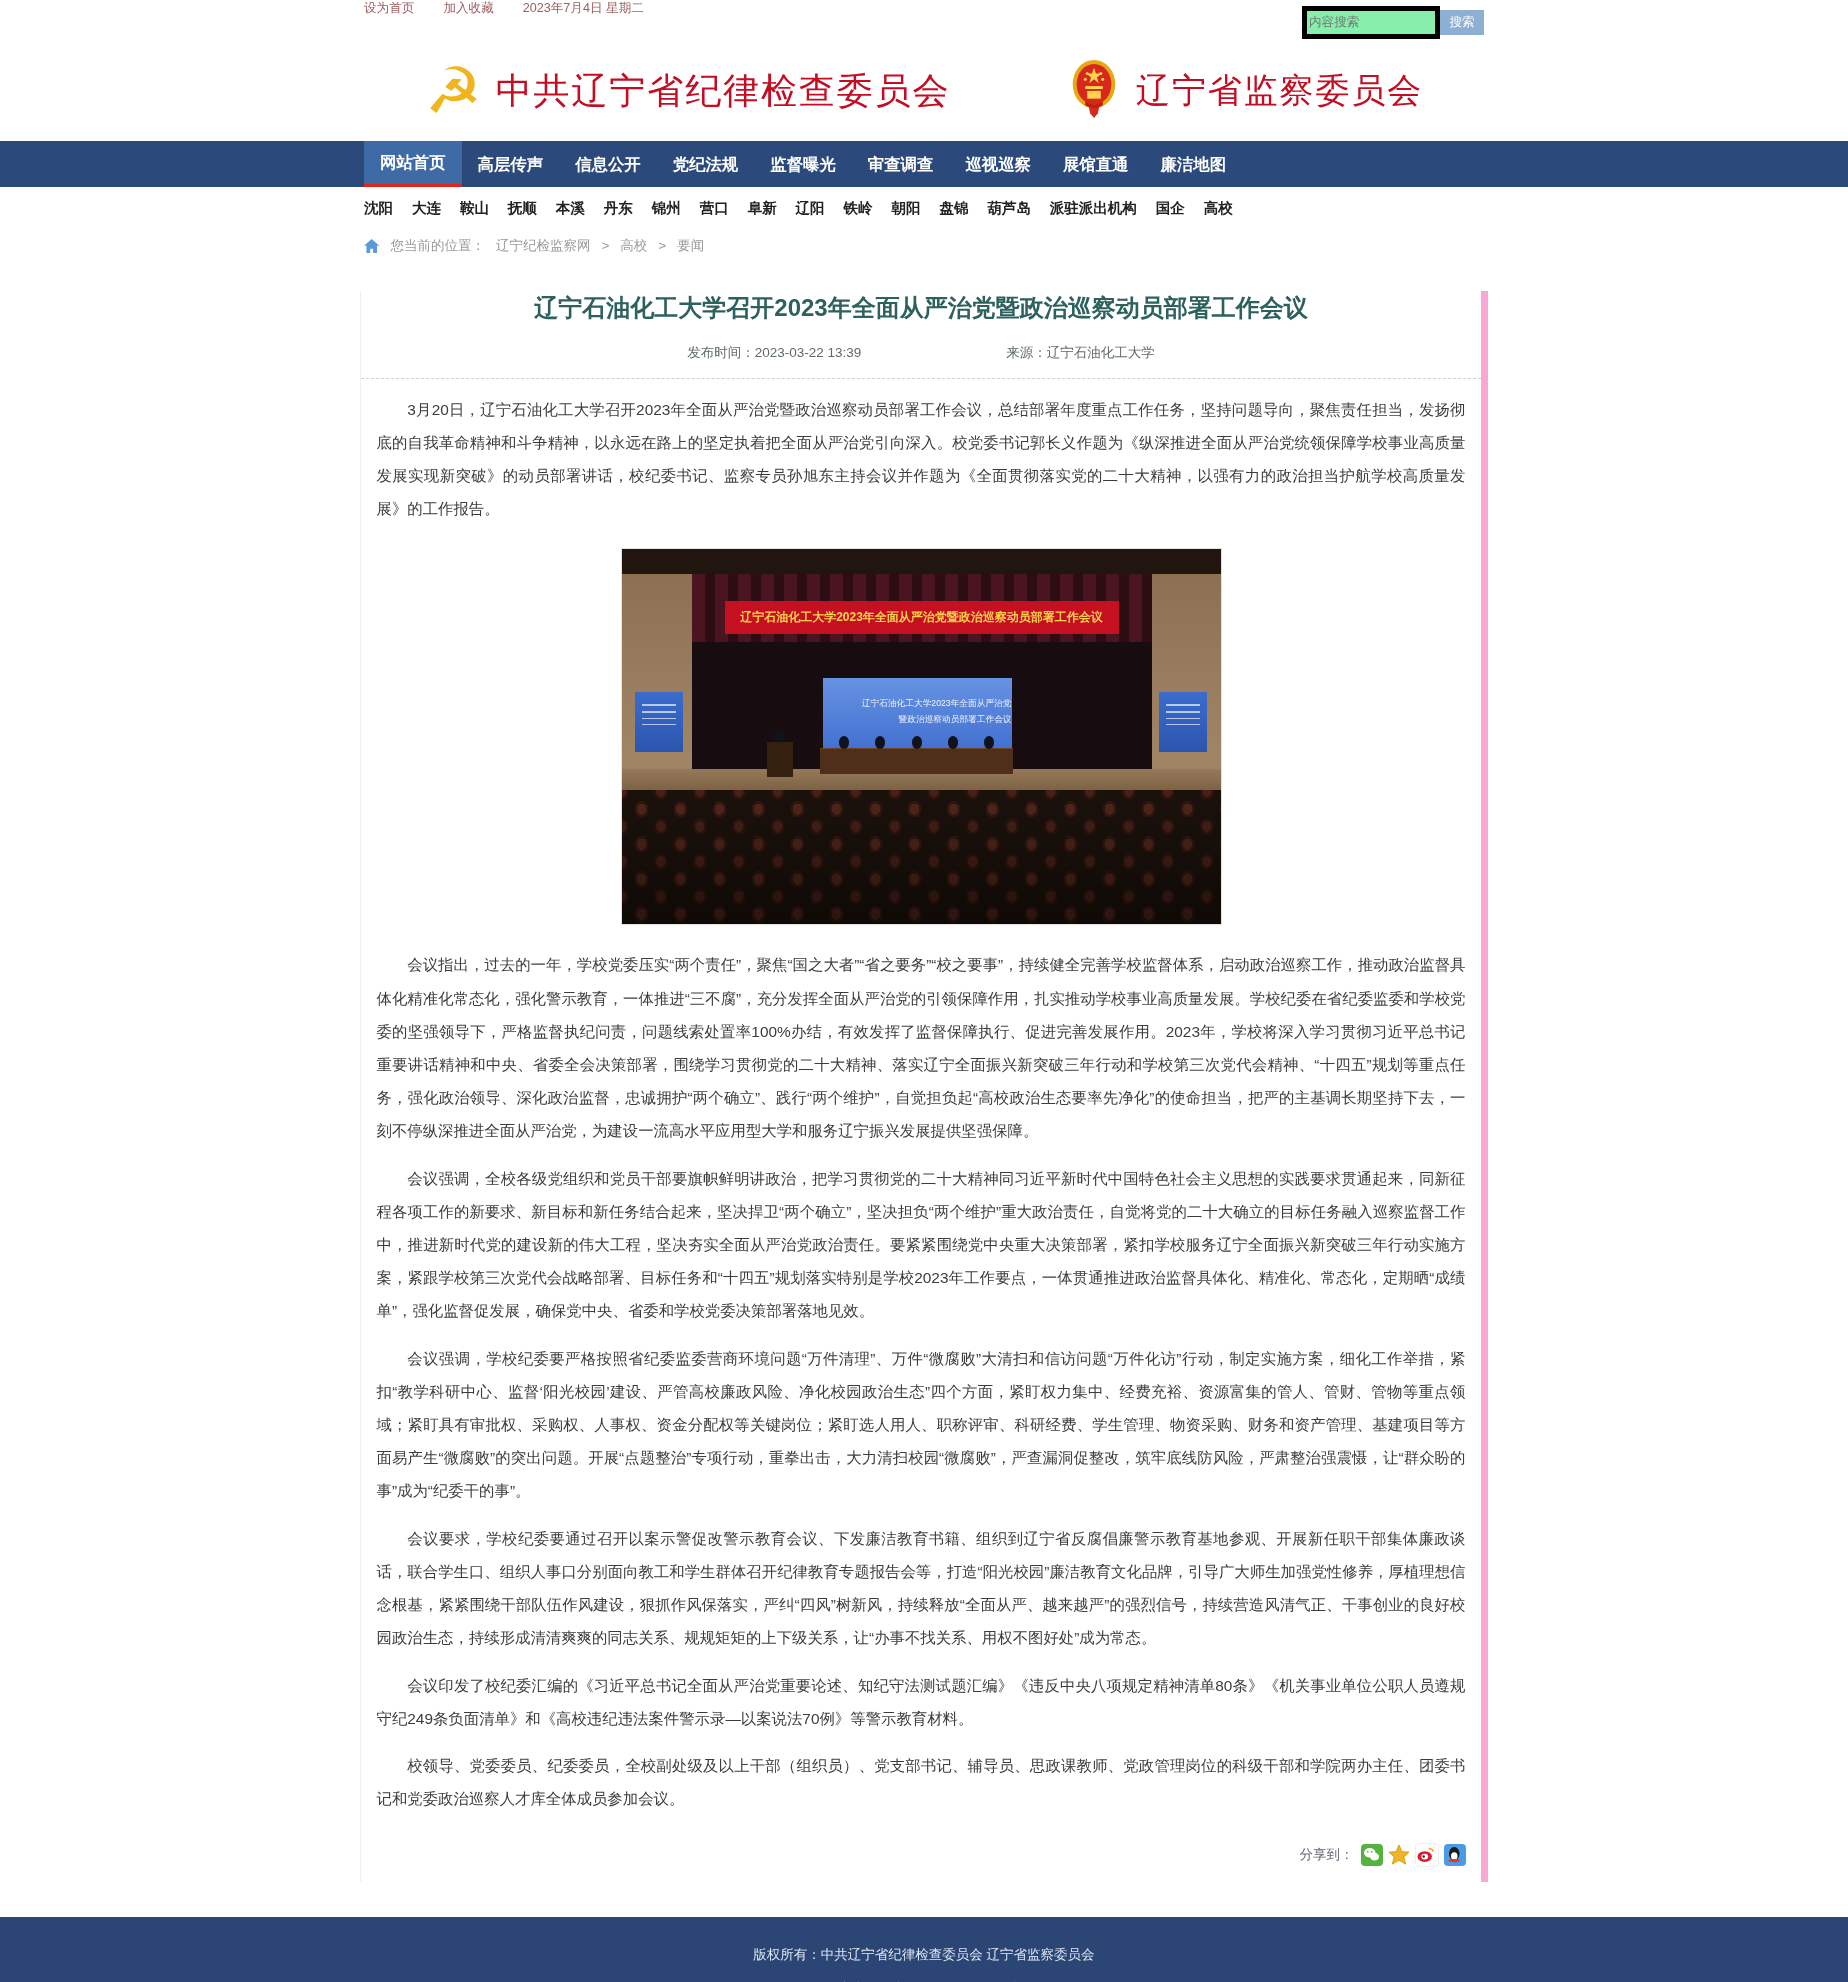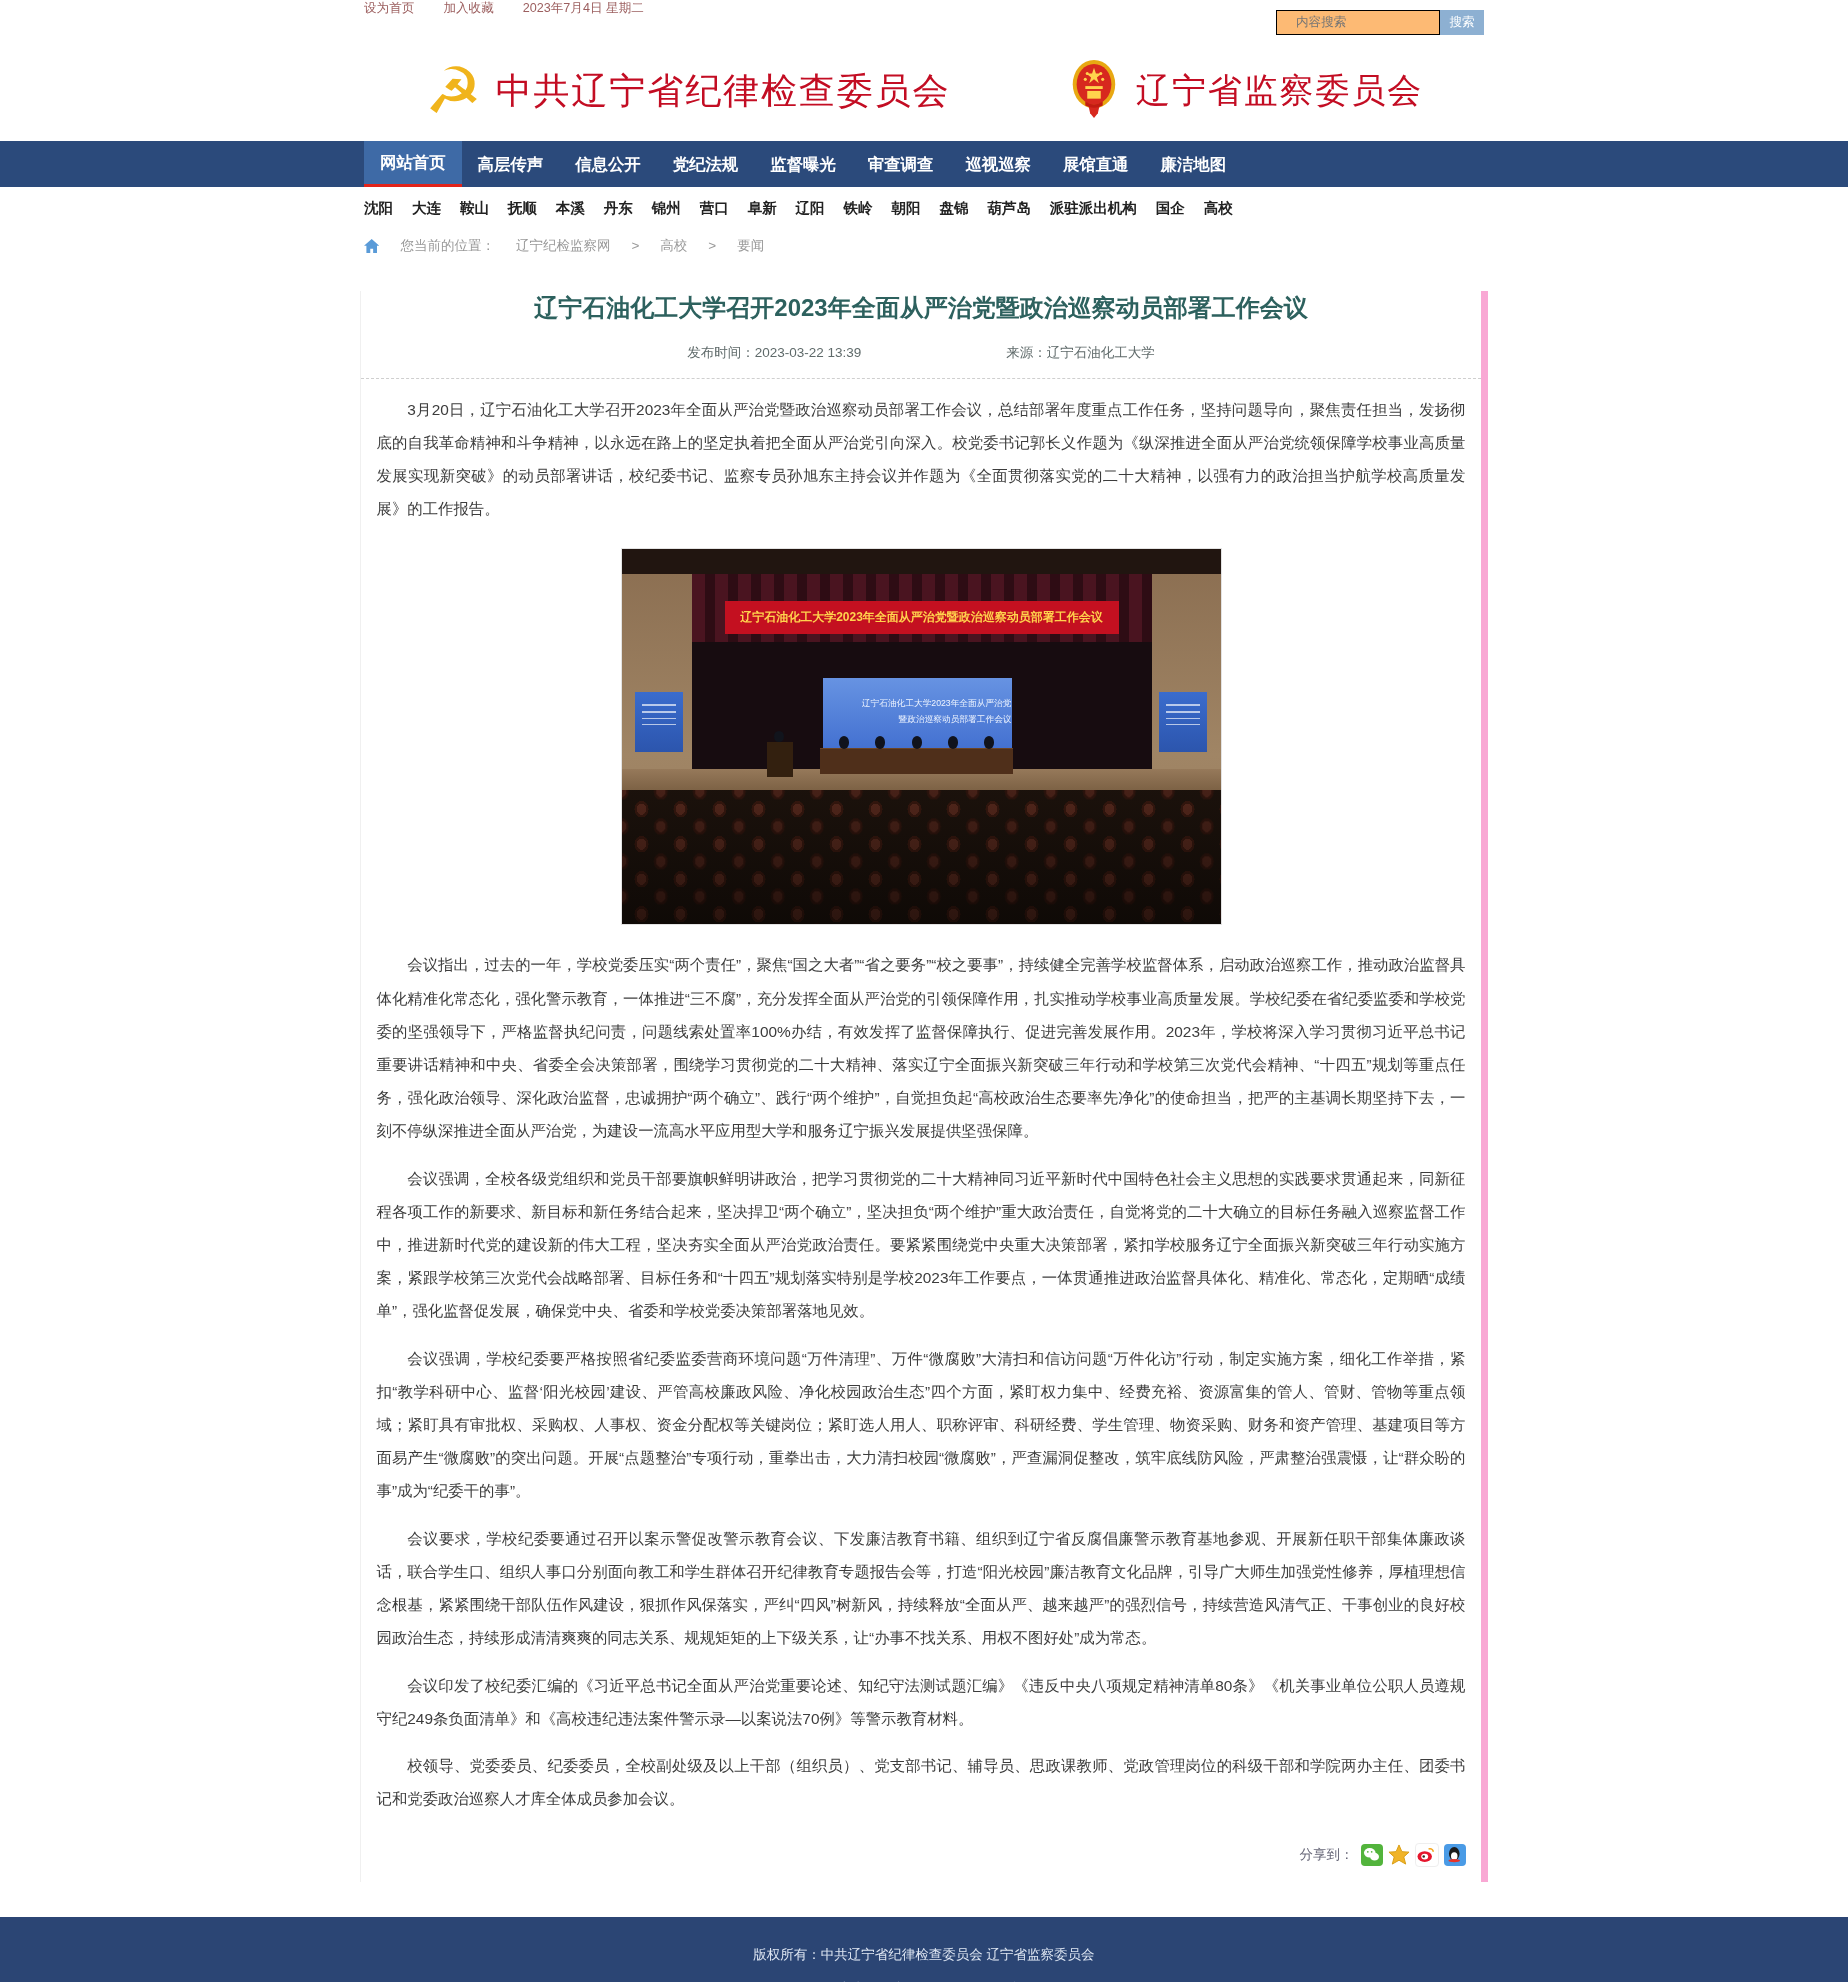--- a/index.html
+++ b/index.html
@@ -5,21 +5,21 @@
   html,body{margin:0;padding:0;background:#fff;}
   body{width:1848px;font-family:"Liberation Sans","DejaVu Sans",sans-serif;color:#333;}
   .container{width:1120px;margin:0 auto;}
 
   
   .topbar{height:44px;}
   .topbar .container{height:44px;display:flex;}
   .toplink{color:#9c5f5f;font-size:12.6px;margin-right:29px;text-decoration:none;cursor:pointer;}
   .topdate{color:#9c5f5f;font-size:12.6px;}
   .topsearch{margin-left:auto;display:flex;align-items:center;}
-  .topsearch input{width:124px;height:23px;border:1px solid #000000;background:#fdba74;font-size:12.6px;padding:0 19px;color:#555;outline:none;}
+  .topsearch input{width:124px;height:23px;border:5px solid #000000;background:#86efac;font-size:12.6px;padding:0 2px;color:#555;outline:none;}
   .topsearch button{height:25px;width:44px;border:none;background:#8db0d2;color:#fff;font-size:12.6px;cursor:pointer;}
 
   
   .header{padding:15.4px 0 17.4px;}
   .header .container{display:flex;align-items:center;justify-content:center;gap:116px;}
   .brand{display:flex;align-items:center;gap:13.5px;}
   .party-emblem{font-size:64px;line-height:64px;color:#f0b41c;font-family:"DejaVu Sans",sans-serif;}
   .org-name{font-size:36px;font-weight:normal;color:#c30d23;letter-spacing:1.9px;}
   .org-name.small{font-size:34px;}
 
@@ -27,21 +27,21 @@
   .nav{background:#2b4a7b;height:46px;width:1848px;}
   .nav .container{display:flex;height:46px;}
   .nav-item{display:block;height:46px;line-height:46px;padding:0 16px;color:#fff;font-size:16.4px;font-weight:bold;text-decoration:none;cursor:pointer;box-sizing:border-box;}
   .nav-item.active{background:#3e6aa6;border-bottom:3.9px solid #e2231a;line-height:42px;}
 
   
   .citybar{padding:12.6px 0 8.7px;}
   .city-link{font-size:14.5px;font-weight:bold;color:#222;margin-right:14.5px;text-decoration:none;cursor:pointer;}
 
   
-  .breadcrumb{padding:9.7px 0 13.5px;color:#999;font-size:13.5px;display:flex;align-items:center;gap:21px;}
+  .breadcrumb{padding:9.7px 0 13.5px;color:#999;font-size:13.5px;display:flex;align-items:center;gap:11px;}
   .crumb-link{color:#999;text-decoration:none;cursor:pointer;}
   .home-icon{display:inline-block;width:15.4px;height:14.5px;}
 
   
   .article{border-left:1px solid #f0f0f0;border-right:7px solid #f9a8d4;padding-bottom:9.7px;}
   .article-title{margin:23px 68px 19.3px;text-align:center;font-size:24px;font-weight:bold;color:#2d615e;line-height:1.4;}
   .article-meta{display:flex;justify-content:center;gap:145px;color:#5f6a6a;font-size:13.5px;padding-bottom:15.4px;border-bottom:1px dashed #cfcfcf;}
   .article-body{width:1089px;margin:3.9px auto 0;}
   .para{font-size:15.4px;color:#3c3c3c;line-height:2.15;text-indent:2em;text-align:justify;margin:14.5px 0;}
 

